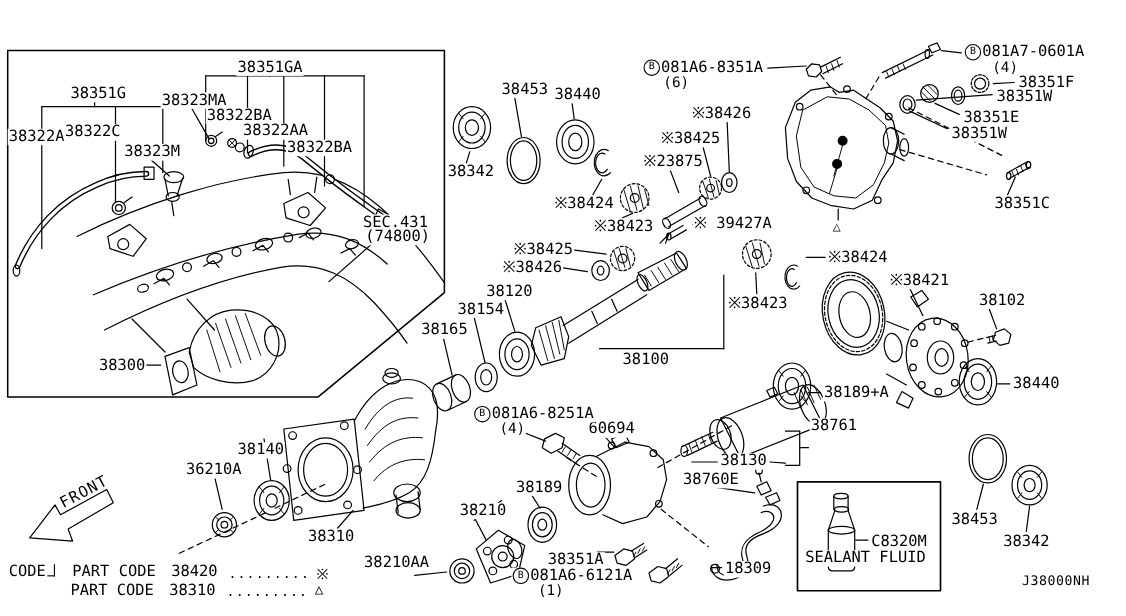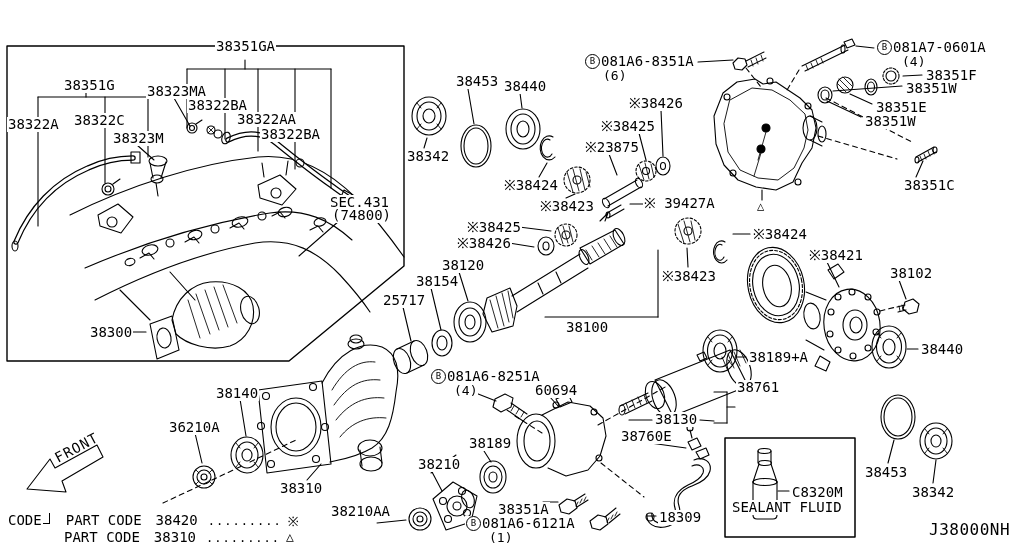--- a/index.html
+++ b/index.html
@@ -7,21 +7,21 @@
          font-family:"DejaVu Sans Mono",monospace;color:#000}
   #stage svg{position:absolute;left:0;top:0}
   .L{position:absolute;font:14px "DejaVu Sans Mono",monospace;line-height:1.05;color:#000;
      background:#fff;white-space:pre;padding:0 1px;font-style:normal}
   .q{font-size:13px;background:#fff}
   .boltL{display:flex;align-items:center;gap:1px}
   .bc{display:inline-block;width:13px;height:13px;border:1.2px solid #000;border-radius:50%;
       font-size:9px;line-height:13px;text-align:center;flex:0 0 auto}
   .sec{font-size:14px}
   #front-label{background:transparent;transform:rotate(-28deg);transform-origin:left center;letter-spacing:1px}
-  #diagram-id{font-size:16px;letter-spacing:.5px}
+  #diagram-id{font-size:12px;letter-spacing:.5px}
   .note-row{position:absolute;display:flex;align-items:flex-start;font:14px "DejaVu Sans Mono",monospace;background:#fff}
   .note-row span{display:inline-block}
   .nb{width:6px;height:10px;border-right:1.6px solid #000;border-bottom:1.6px solid #000;margin:1px 2px 0 1px}
   .dots{letter-spacing:1px;font-size:12px;margin:2px 6px 0 10px}
   .mark{font-size:13px}
   .codegap{margin-left:14px}
 </style>
 </head>
 <body>
 
@@ -467,57 +467,57 @@
     <line x1="880" y1="311" x2="896" y2="307"></line>
         <line x1="598" y1="425" x2="667" y2="386"></line>
     <line x1="601" y1="463" x2="644" y2="497"></line>
         <line x1="163" y1="503" x2="244" y2="465"></line>
     <line x1="250" y1="462" x2="296" y2="440"></line>
         <line x1="431" y1="473" x2="456" y2="455"></line>
     <line x1="515" y1="416" x2="542" y2="433"></line>
   </g>
 </svg>
 
-<i class="L" style="left:215px;top:39px">38351GA</i>
+<i class="L" style="left:215px;top:54px">38351GA</i>
 <i class="L" style="left:63px;top:78px">38351G</i>
 <i class="L" style="left:146px;top:84px">38323MA</i>
 <i class="L" style="left:187px;top:98px">38322BA</i>
-<i class="L" style="left:236px;top:112px">38322AA</i>
+<i class="L" style="left:220px;top:112px">38322AA</i>
 <i class="L" style="left:260px;top:127px">38322BA</i>
 <i class="L" style="left:7px;top:117px">38322A</i>
-<i class="L" style="left:73px;top:113px">38322C</i>
+<i class="L" style="left:58px;top:113px">38322C</i>
 <i class="L" style="left:112px;top:131px">38323M</i>
 <i class="L" style="left:455px;top:74px">38453</i>
 <i class="L" style="left:503px;top:79px">38440</i>
 <i class="L" style="left:406px;top:149px">38342</i>
 <i class="L" style="left:628px;top:96px">※38426</i>
 <i class="L" style="left:600px;top:119px">※38425</i>
 <i class="L" style="left:584px;top:140px">※23875</i>
 <i class="L" style="left:503px;top:178px">※38424</i>
 <i class="L" style="left:539px;top:199px">※38423</i>
-<i class="L" style="left:643px;top:196px">※ 39427A</i>
+<i class="L" style="left:630px;top:196px">※ 39427A</i>
 <i class="L" style="left:925px;top:68px">38351F</i>
 <i class="L" style="left:905px;top:81px">38351W</i>
 <i class="L" style="left:875px;top:100px">38351E</i>
 <i class="L" style="left:864px;top:114px">38351W</i>
 <i class="L" style="left:903px;top:178px">38351C</i>
 <i class="L" style="left:466px;top:220px">※38425</i>
 <i class="L" style="left:456px;top:236px">※38426</i>
 <i class="L" style="left:441px;top:258px">38120</i>
 <i class="L" style="left:415px;top:274px">38154</i>
-<i class="L" style="left:382px;top:293px">25717</i>
+<i class="L" style="left:382px;top:293px">38165</i>
 <i class="L" style="left:565px;top:320px">38100</i>
 <i class="L" style="left:752px;top:227px">※38424</i>
 <i class="L" style="left:661px;top:269px">※38423</i>
 <i class="L" style="left:808px;top:248px">※38421</i>
 <i class="L" style="left:889px;top:266px">38102</i>
 <i class="L" style="left:920px;top:342px">38440</i>
 <i class="L" style="left:748px;top:350px">38189+A</i>
 <i class="L" style="left:89px;top:325px">38300</i>
-<i class="L" style="left:215px;top:386px">38140</i>
+<i class="L" style="left:215px;top:402px">38140</i>
 <i class="L" style="left:168px;top:420px">36210A</i>
 <i class="L" style="left:279px;top:481px">38310</i>
 <i class="L" style="left:417px;top:457px">38210</i>
 <i class="L" style="left:330px;top:504px">38210AA</i>
 <i class="L" style="left:468px;top:436px">38189</i>
 <i class="L" style="left:534px;top:383px">60694</i>
 <i class="L" style="left:497px;top:502px">38351A</i>
 <i class="L" style="left:658px;top:510px">18309</i>
 <i class="L" style="left:654px;top:412px">38130</i>
 <i class="L" style="left:620px;top:429px">38760E</i>

